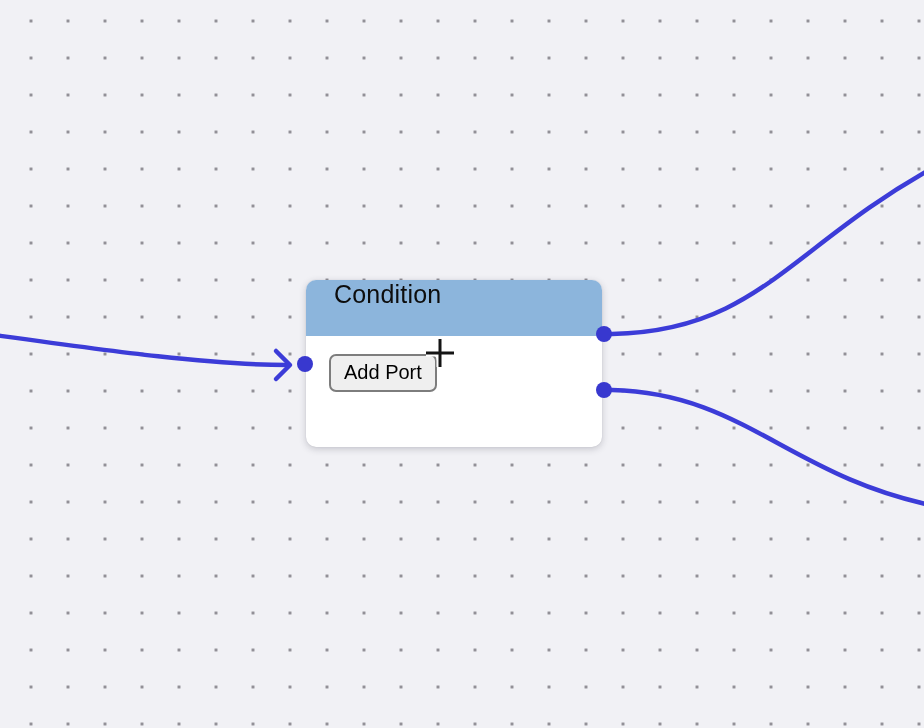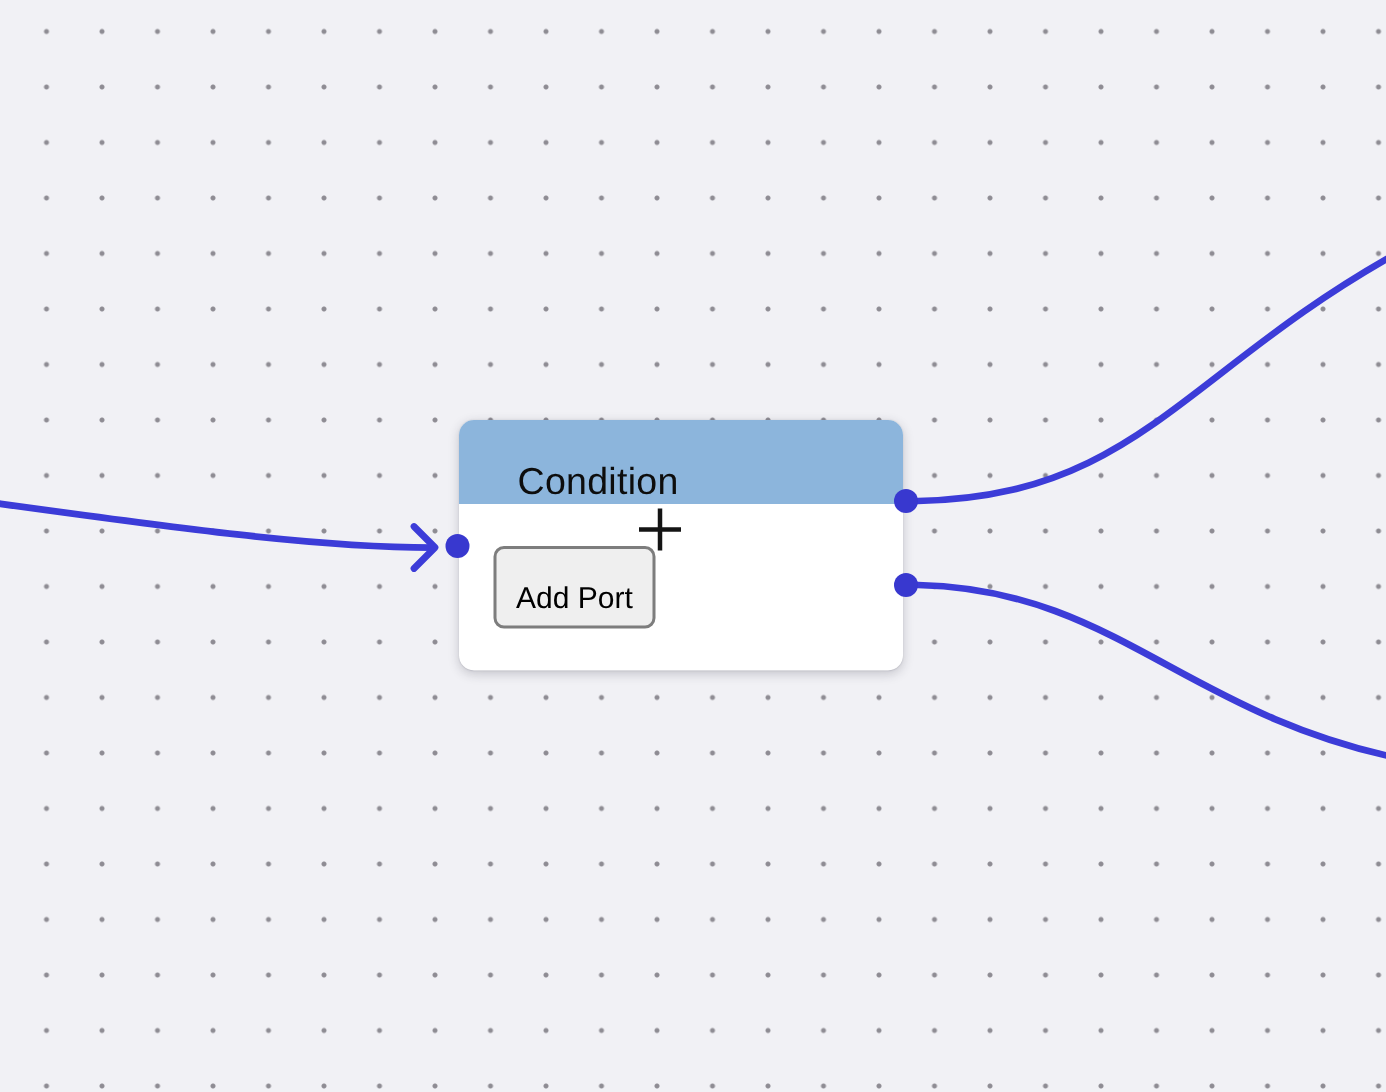--- a/index.html
+++ b/index.html
@@ -44,41 +44,41 @@
     width:296px;height:167px;
     background:var(--node-bg);
     border-radius:10px;
     box-shadow:0 2px 7px rgba(40,40,60,0.22), 0 0 1px rgba(40,40,60,0.18);
     z-index:2;
   }
   .node-header{
     height:56px;
     background:var(--header-color);
     border-radius:10px 10px 0 0;
-    display:flex;align-items:flex-end;
-    padding-left:39px;
+    display:flex;align-items:flex-start;
+    padding-left:28px;
   }
   .node-title{
     font-size:25px;
     color:#0d0d0d;
     letter-spacing:0.2px;
   }
   .node-body{
     padding:14px 0 0 23px;
   }
   .port-btn{
     display:block;
     font-family:"Liberation Sans", sans-serif;
     font-size:20px;
     color:#000;
     background:var(--button-bg);
     border:2px solid var(--button-border);
     border-radius:7px;
-    padding:22px 13px 6px 13px;
-    margin:14px 0 6px 0;
+    padding:5px 13px 6px 13px;
+    margin:4px 0 6px 0;
     cursor:pointer;
   }
 
   .handle{
     position:absolute;
     width:16px;height:16px;
     border-radius:50%;
     background:var(--handle-color);
     z-index:3;
     cursor:crosshair;

